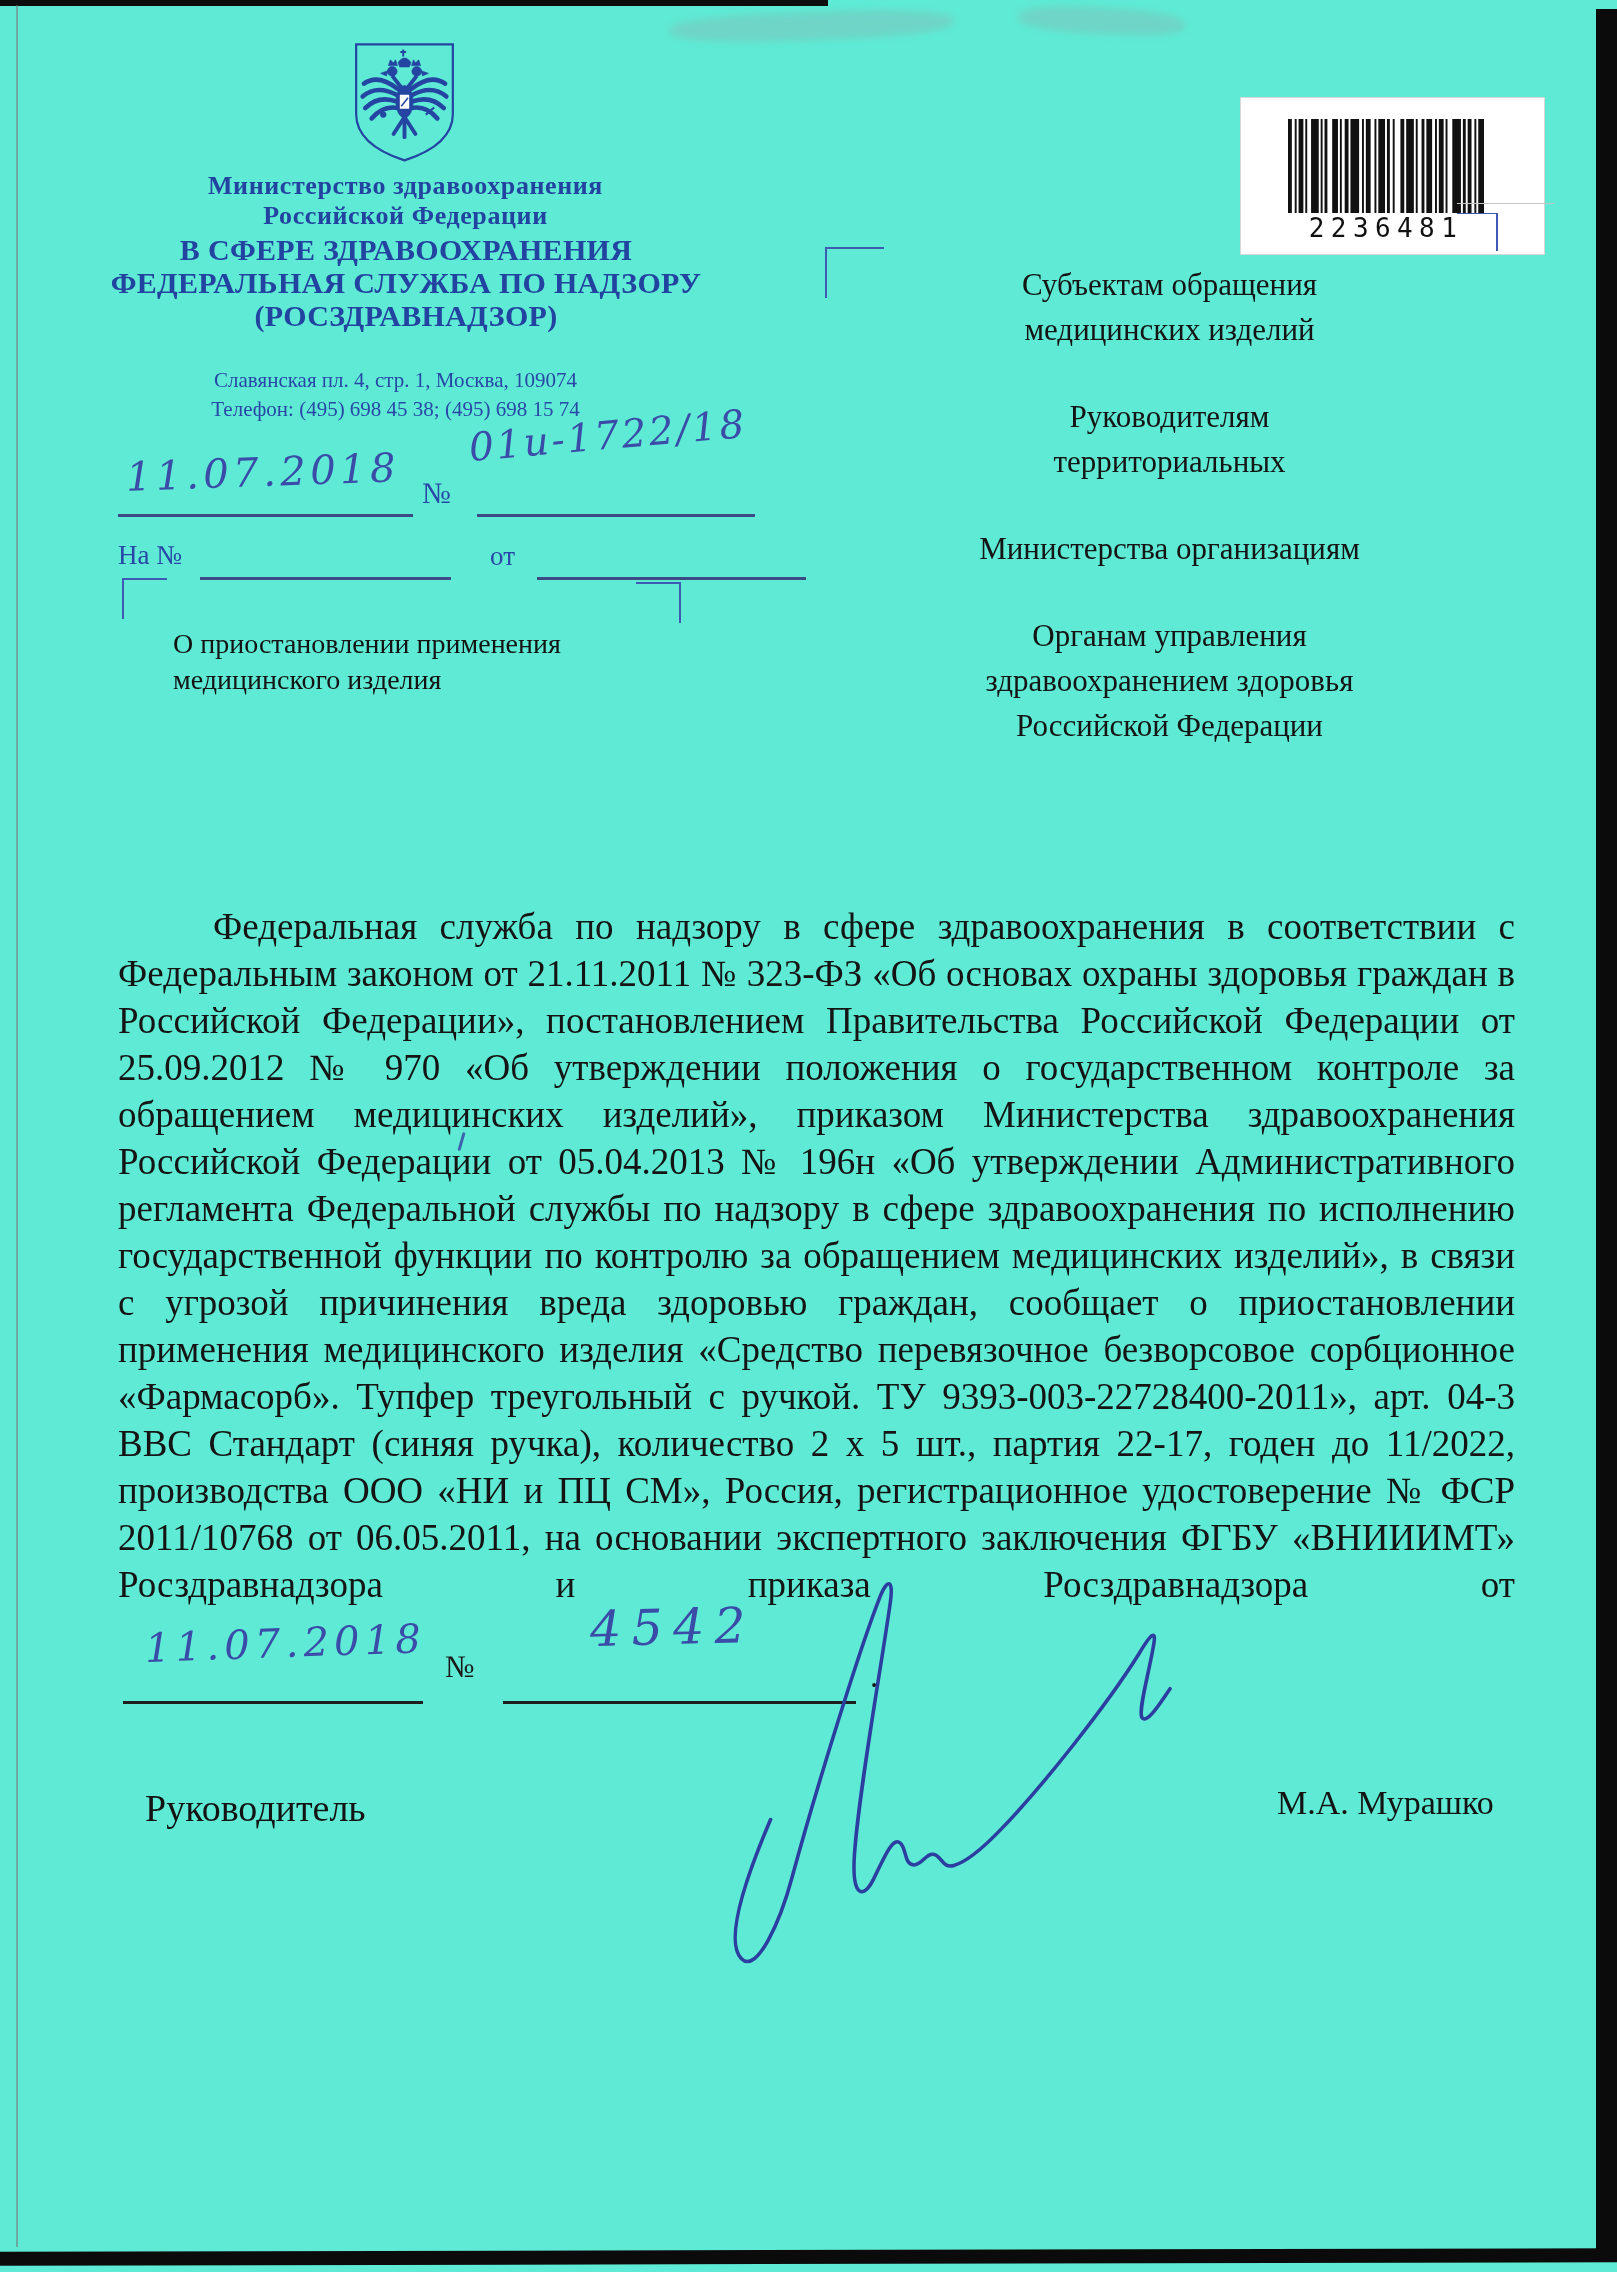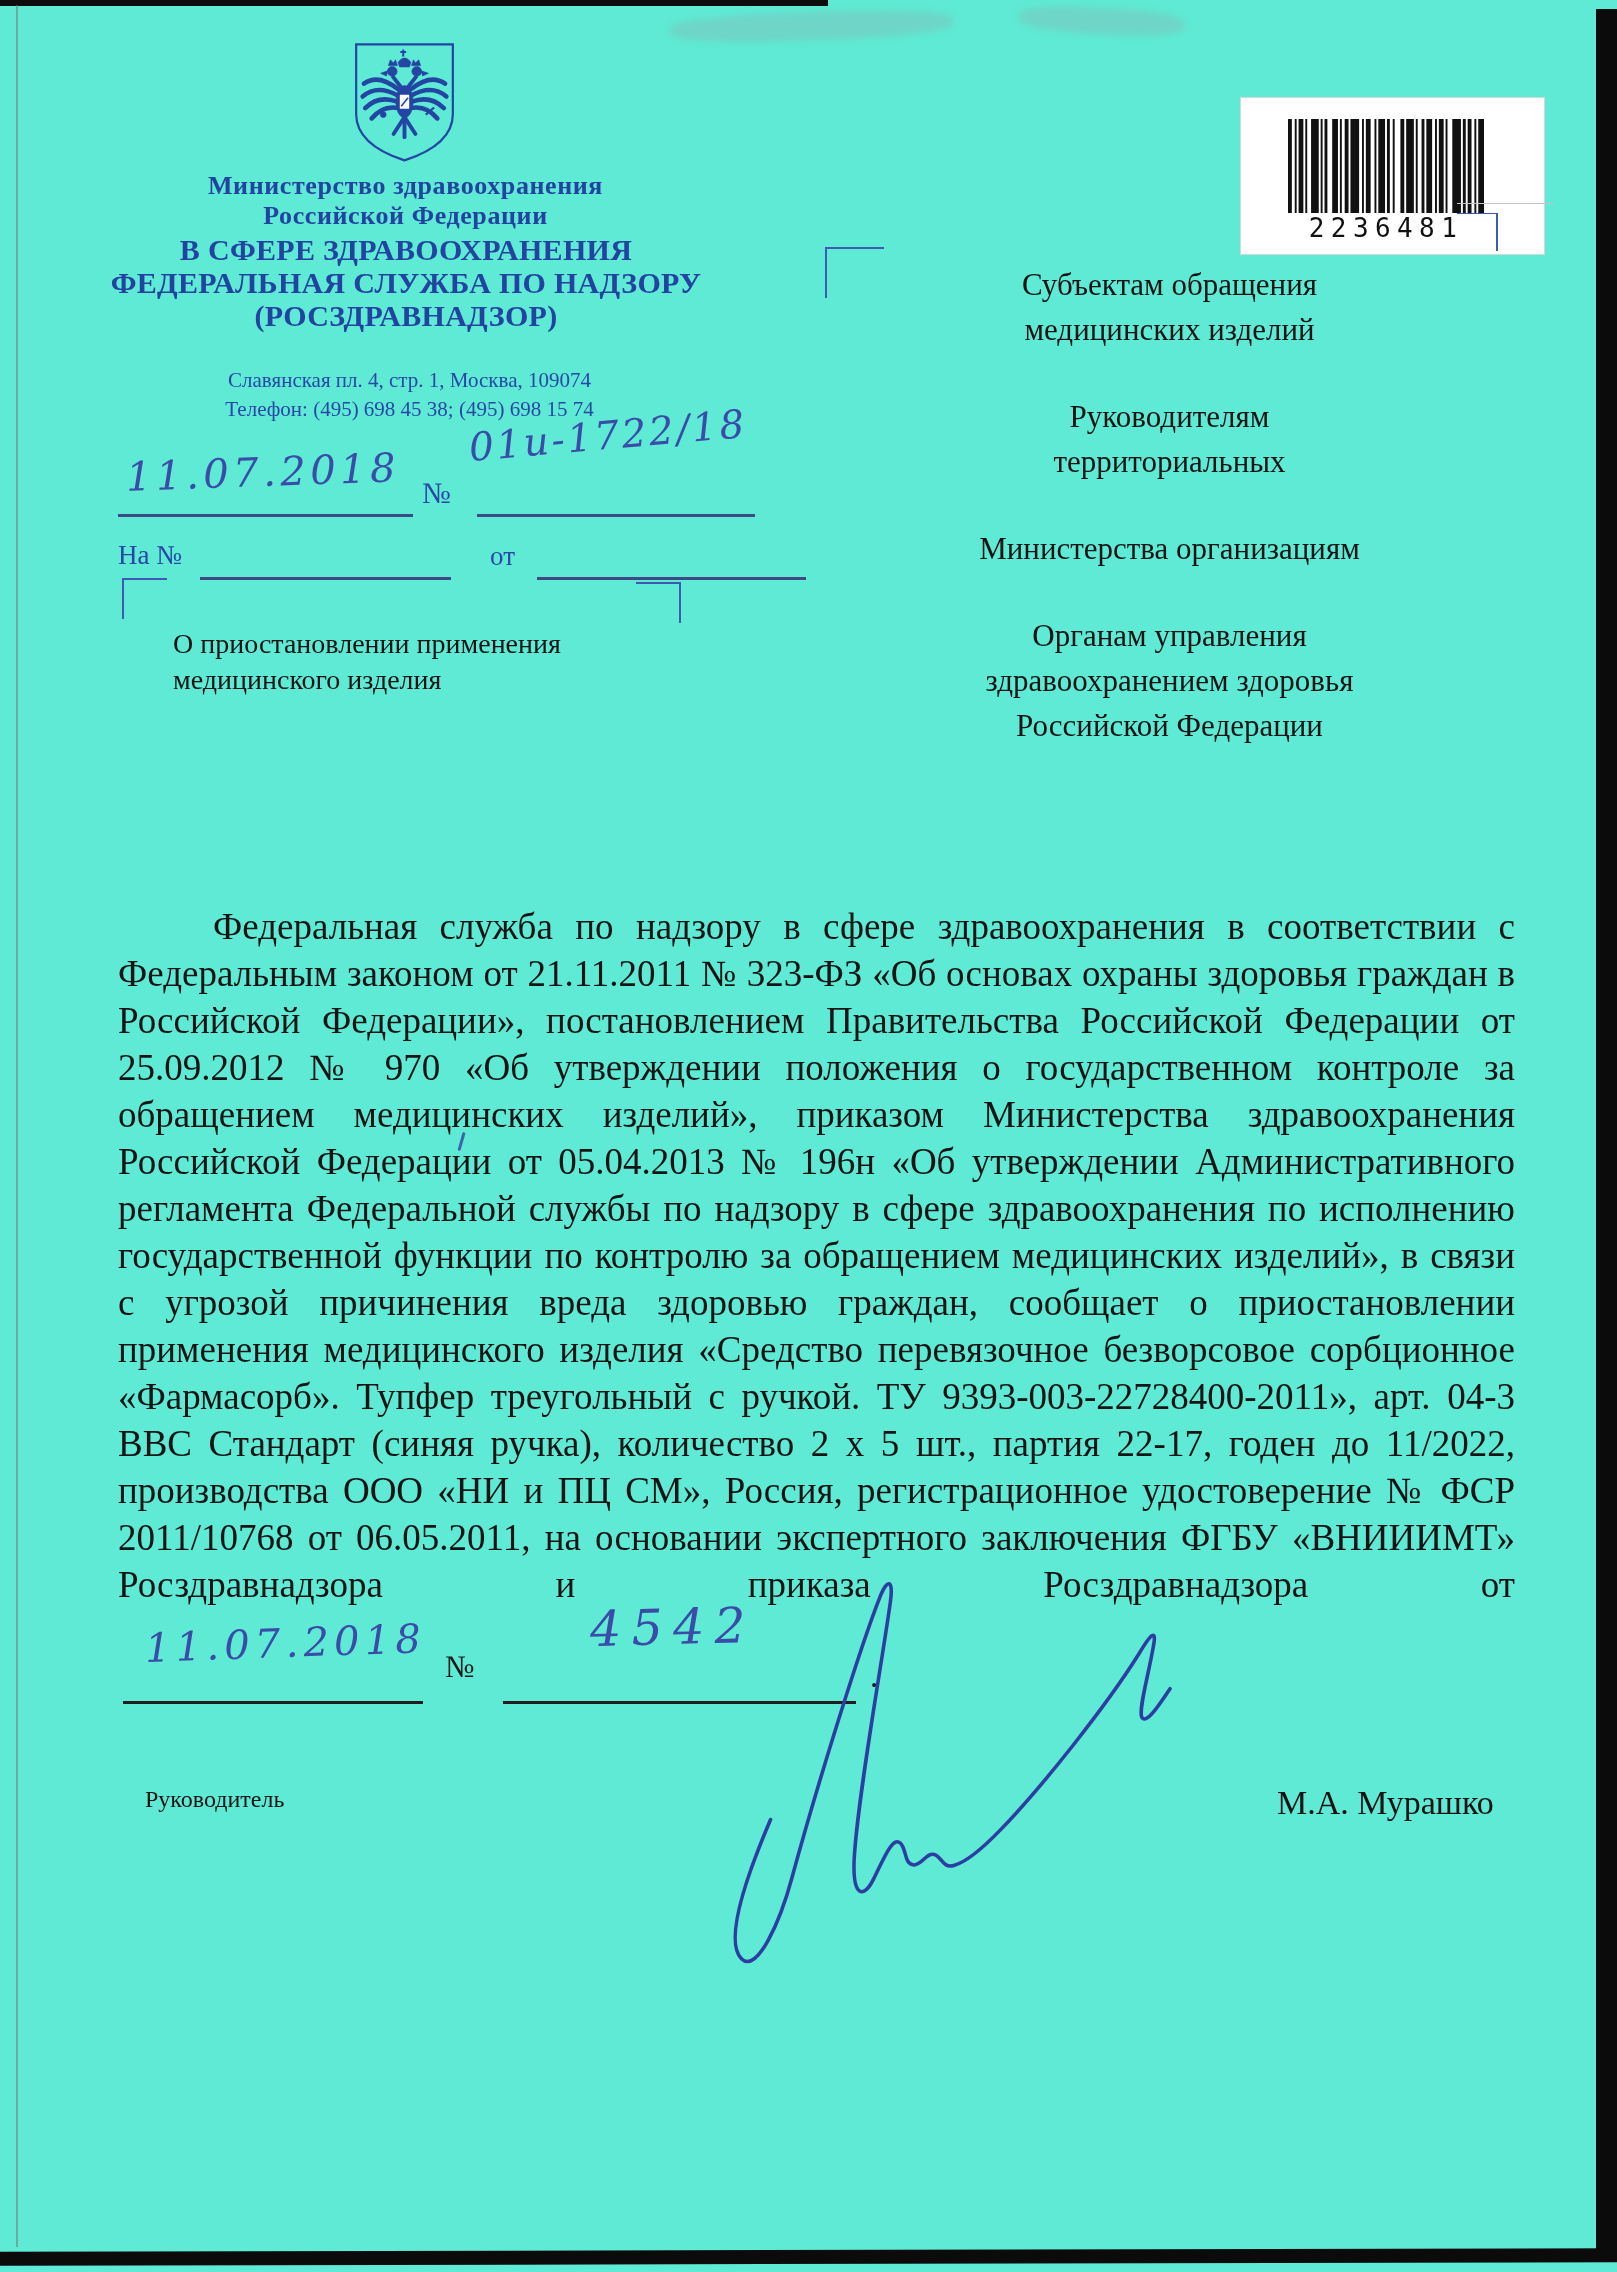--- a/index.html
+++ b/index.html
@@ -21,21 +21,21 @@
   .smudge{background:#9aa0a8;filter:blur(3.9px);opacity:.28;border-radius:40%;}
   .smudge.s1{left:670px;top:11.6px;width:283px;height:28px;transform:rotate(-2deg);}
   .smudge.s2{left:1018px;top:7.7px;width:167px;height:26px;transform:rotate(3deg);}
 
   
   .emblem{left:351px;top:41px;width:107px;height:124px;}
   .ministry{left:74px;top:171px;width:663px;text-align:center;
     font-weight:bold;font-size:26px;line-height:30px;color:#2343a0;letter-spacing:0.6px;}
   .service{left:55px;top:233px;width:702px;text-align:center;
     font-weight:bold;font-size:30px;line-height:33px;color:#2343a0;letter-spacing:0.3px;}
-  .contact{left:78px;top:366px;width:663px;text-align:center;
+  .contact{left:64px;top:366px;width:663px;text-align:center;
     font-size:21px;line-height:29px;color:#2847a6;}
 
   
   .ref1{left:118px;top:437px;width:786px;height:97px;}
   .ref2{left:118px;top:532px;width:786px;height:64px;}
   .hw{font-family:"DejaVu Serif", serif;font-style:italic;color:#3a4ca8;}
   .hw-date{left:7.7px;top:11.6px;font-size:40px;letter-spacing:4.5px;transform:rotate(-2deg);}
   .form-line{background:#3c4b86;height:2.6px;}
   .date-line{left:0;top:77px;width:295px;}
   .no-label{left:304px;top:39px;font-size:30px;color:#2847a6;}
@@ -74,21 +74,21 @@
   
   .hw-bottom{left:118px;top:1599px;width:837px;height:122px;}
   .order-line1{left:5.2px;top:102px;width:300px;height:3.2px;background:#1e1e1e;}
   .order-line2{left:385px;top:102px;width:353px;height:3.2px;background:#1e1e1e;}
   .order-date{left:27px;top:20.6px;font-size:40px;letter-spacing:5.2px;transform:rotate(-2deg);}
   .order-no{left:327px;top:50px;font-size:31px;color:#1a1a1a;}
   .order-num{left:472px;top:0px;font-size:49px;letter-spacing:10.3px;transform:rotate(-1.5deg);}
   .order-period{left:752px;top:59px;font-size:33px;color:#1a1a1a;}
 
   
-  .sig-title{left:145px;top:1786px;font-size:24px;color:#131313;}
+  .sig-title{left:145px;top:1786px;font-size:38px;color:#131313;}
   .sig-name{left:1277px;top:1784px;font-size:34px;color:#131313;}
   .sig-svg{left:678px;top:1568px;width:505px;height:415px;}
 </style>
 </head>
 <body>
 
 <div class="page">
 
   <div class="abs scan-top-bar"></div>
   <div class="abs scan-right-bar"></div>

